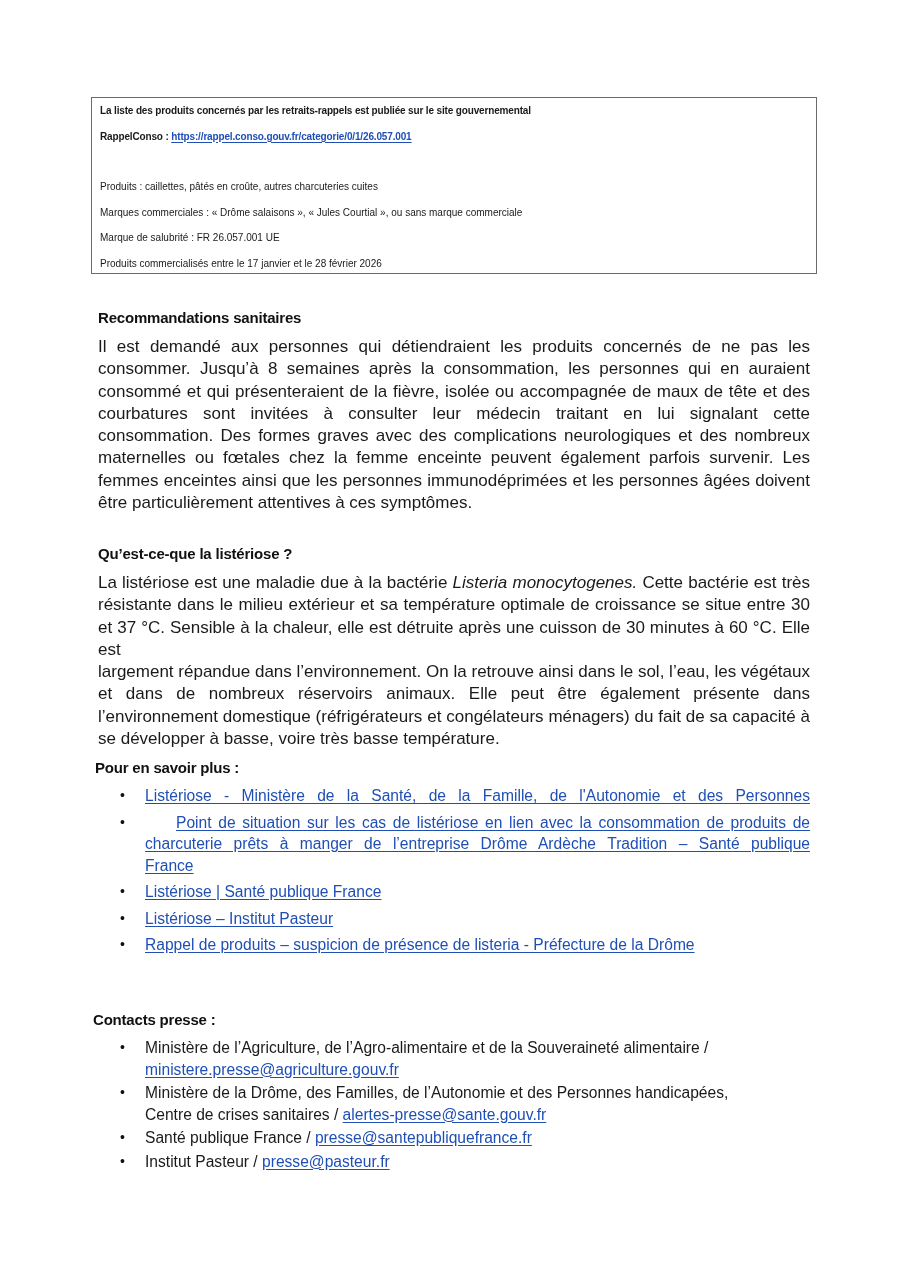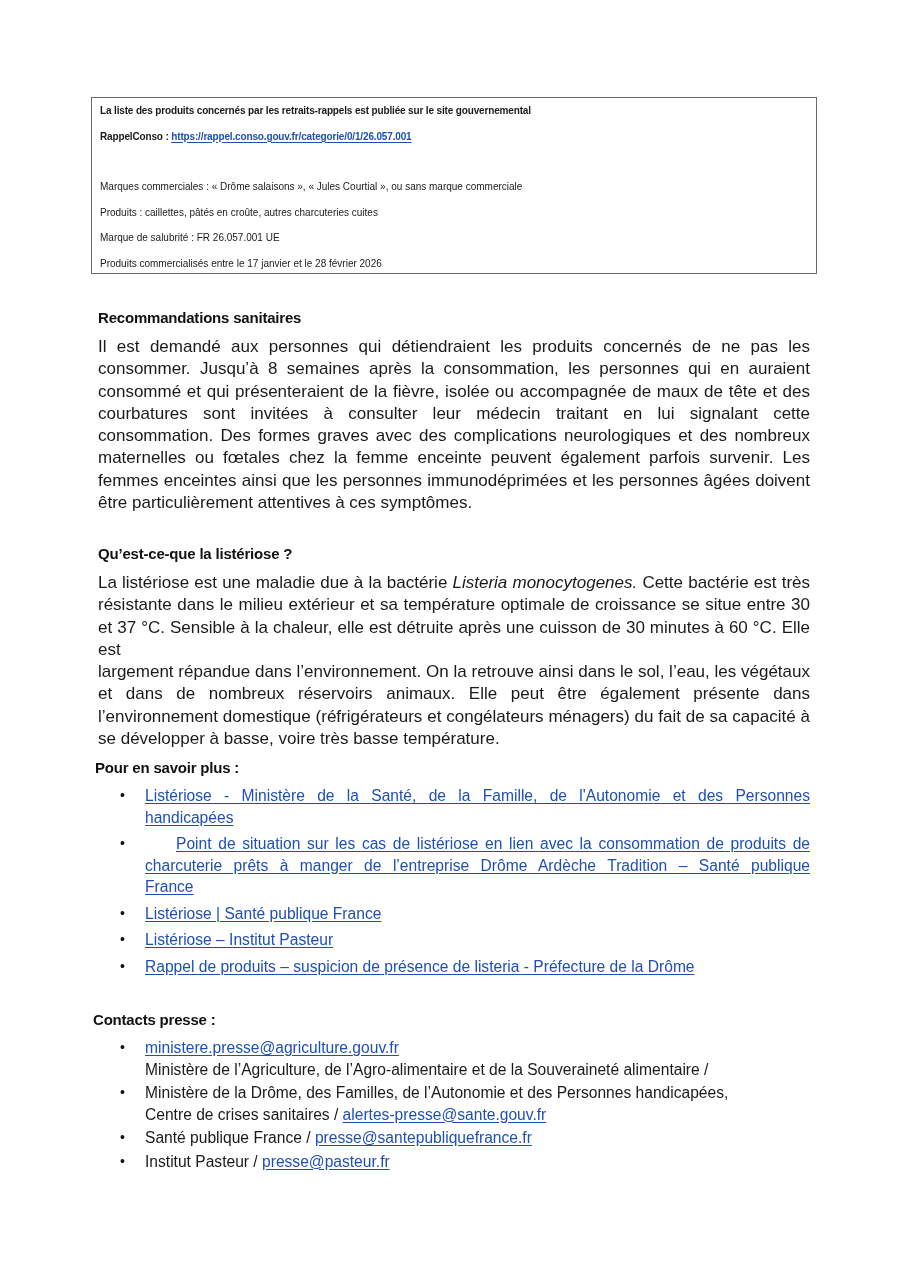--- a/index.html
+++ b/index.html
@@ -97,22 +97,22 @@
 <body>
 
 <div class="page">
 
   <div class="box">
     <div class="line strong">La liste des produits concernés par les retraits-rappels est publiée sur le site gouvernemental</div>
     <div class="line strong">
       <span>RappelConso : </span><a class="link">https://rappel.conso.gouv.fr/categorie/0/1/26.057.001</a>
     </div>
     <div class="spacer"></div>
+    <div class="line">Produits : caillettes, pâtés en croûte, autres charcuteries cuites</div>
     <div class="line">Marques commerciales : « Drôme salaisons », « Jules Courtial », ou sans marque commerciale</div>
-    <div class="line">Produits : caillettes, pâtés en croûte, autres charcuteries cuites</div>
     <div class="line">Marque de salubrité : FR 26.057.001 UE</div>
     <div class="line">Produits commercialisés entre le 17 janvier et le 28 février 2026</div>
   </div>
 
   <div class="section-title" style="left:98px; top:309px;">Recommandations sanitaires</div>
   <div class="para" id="reco-para" style="left:98px; top:336px; width:712px;">
       <span class="justify-line">Il est demandé aux personnes qui détiendraient les produits concernés de ne pas les</span>
       <span class="justify-line">consommer. Jusqu’à  8 semaines après la consommation, les personnes qui en auraient</span>
       <span class="justify-line">consommé et qui présenteraient de la fièvre, isolée ou accompagnée de maux de tête et des</span>
       <span class="justify-line">courbatures sont invitées à consulter leur médecin traitant en lui signalant cette</span>
@@ -127,21 +127,20 @@
     <span class="justify-line"><span>La listériose est une maladie due à la bactérie </span><em>Listeria monocytogenes.</em><span> Cette bactérie est très</span></span>
     <span id="list-lines"><span class="justify-line">résistante dans le milieu extérieur et sa température optimale de croissance se situe entre 30</span><span class="justify-line">et 37 °C. Sensible à la chaleur, elle est détruite après une cuisson de 30 minutes à 60 °C. Elle est</span><span class="justify-line">largement répandue dans l’environnement. On la retrouve ainsi dans le sol, l’eau, les végétaux</span><span class="justify-line">et dans de nombreux réservoirs animaux. Elle peut être également présente dans</span><span class="justify-line">l’environnement domestique (réfrigérateurs et congélateurs ménagers) du fait de sa capacité à</span><span class="last-line">se développer à basse, voire très basse température.</span></span>
   </div>
 
   <div class="section-title" style="left:95px; top:759px;">Pour en savoir plus :</div>
   <ul class="bullets links" id="links-list" style="left:118px; top:785px; width:692px;">
       <li>
         <span class="bullet">•</span>
         <a class="link" style="display: block;">
           <span style="display: block; text-align: justify; text-align-last: justify;">Listériose - Ministère de la Santé, de la Famille, de l'Autonomie et des Personnes</span>
-          <span style="display: block;">handicapées</span>
         </a>
       </li>
       <li>
         <span class="bullet">•</span>
         <a class="link" style="display: block;">
           <span style="display: block; text-align: justify; text-align-last: justify; margin-left: 31px;">Point de situation sur les cas de listériose en lien avec la consommation de produits de</span>
           <span style="display: block; text-align: justify; text-align-last: justify;">charcuterie prêts à manger de l’entreprise Drôme Ardèche Tradition – Santé publique</span>
           <span style="display: block;">France</span>
         </a>
       </li>
@@ -162,22 +161,22 @@
         <a class="link" style="display: block;">
           <span style="display: block;">Rappel de produits – suspicion de présence de listeria - Préfecture de la Drôme</span>
         </a>
       </li>
     </ul>
 
   <div class="section-title" style="left:93px; top:1011px;">Contacts presse :</div>
   <ul class="bullets contacts" id="contacts-list" style="left:118px; top:1037px; width:700px;">
       <li>
         <span class="bullet">•</span>
+        <div>Ministère de l’Agriculture, de l’Agro-alimentaire et de la Souveraineté alimentaire /</div>
         <div><a class="link">ministere.presse@agriculture.gouv.fr</a></div>
-        <div>Ministère de l’Agriculture, de l’Agro-alimentaire et de la Souveraineté alimentaire /</div>
       </li>
       <li>
         <span class="bullet">•</span>
         <div>Ministère de la Drôme, des Familles, de l’Autonomie et des Personnes handicapées,</div>
         <div><span>Centre de crises sanitaires / </span><a class="link">alertes-presse@sante.gouv.fr</a></div>
       </li>
       <li>
         <span class="bullet">•</span>
         <div><span>Santé publique France / </span><a class="link">presse@santepubliquefrance.fr</a></div>
       </li>

